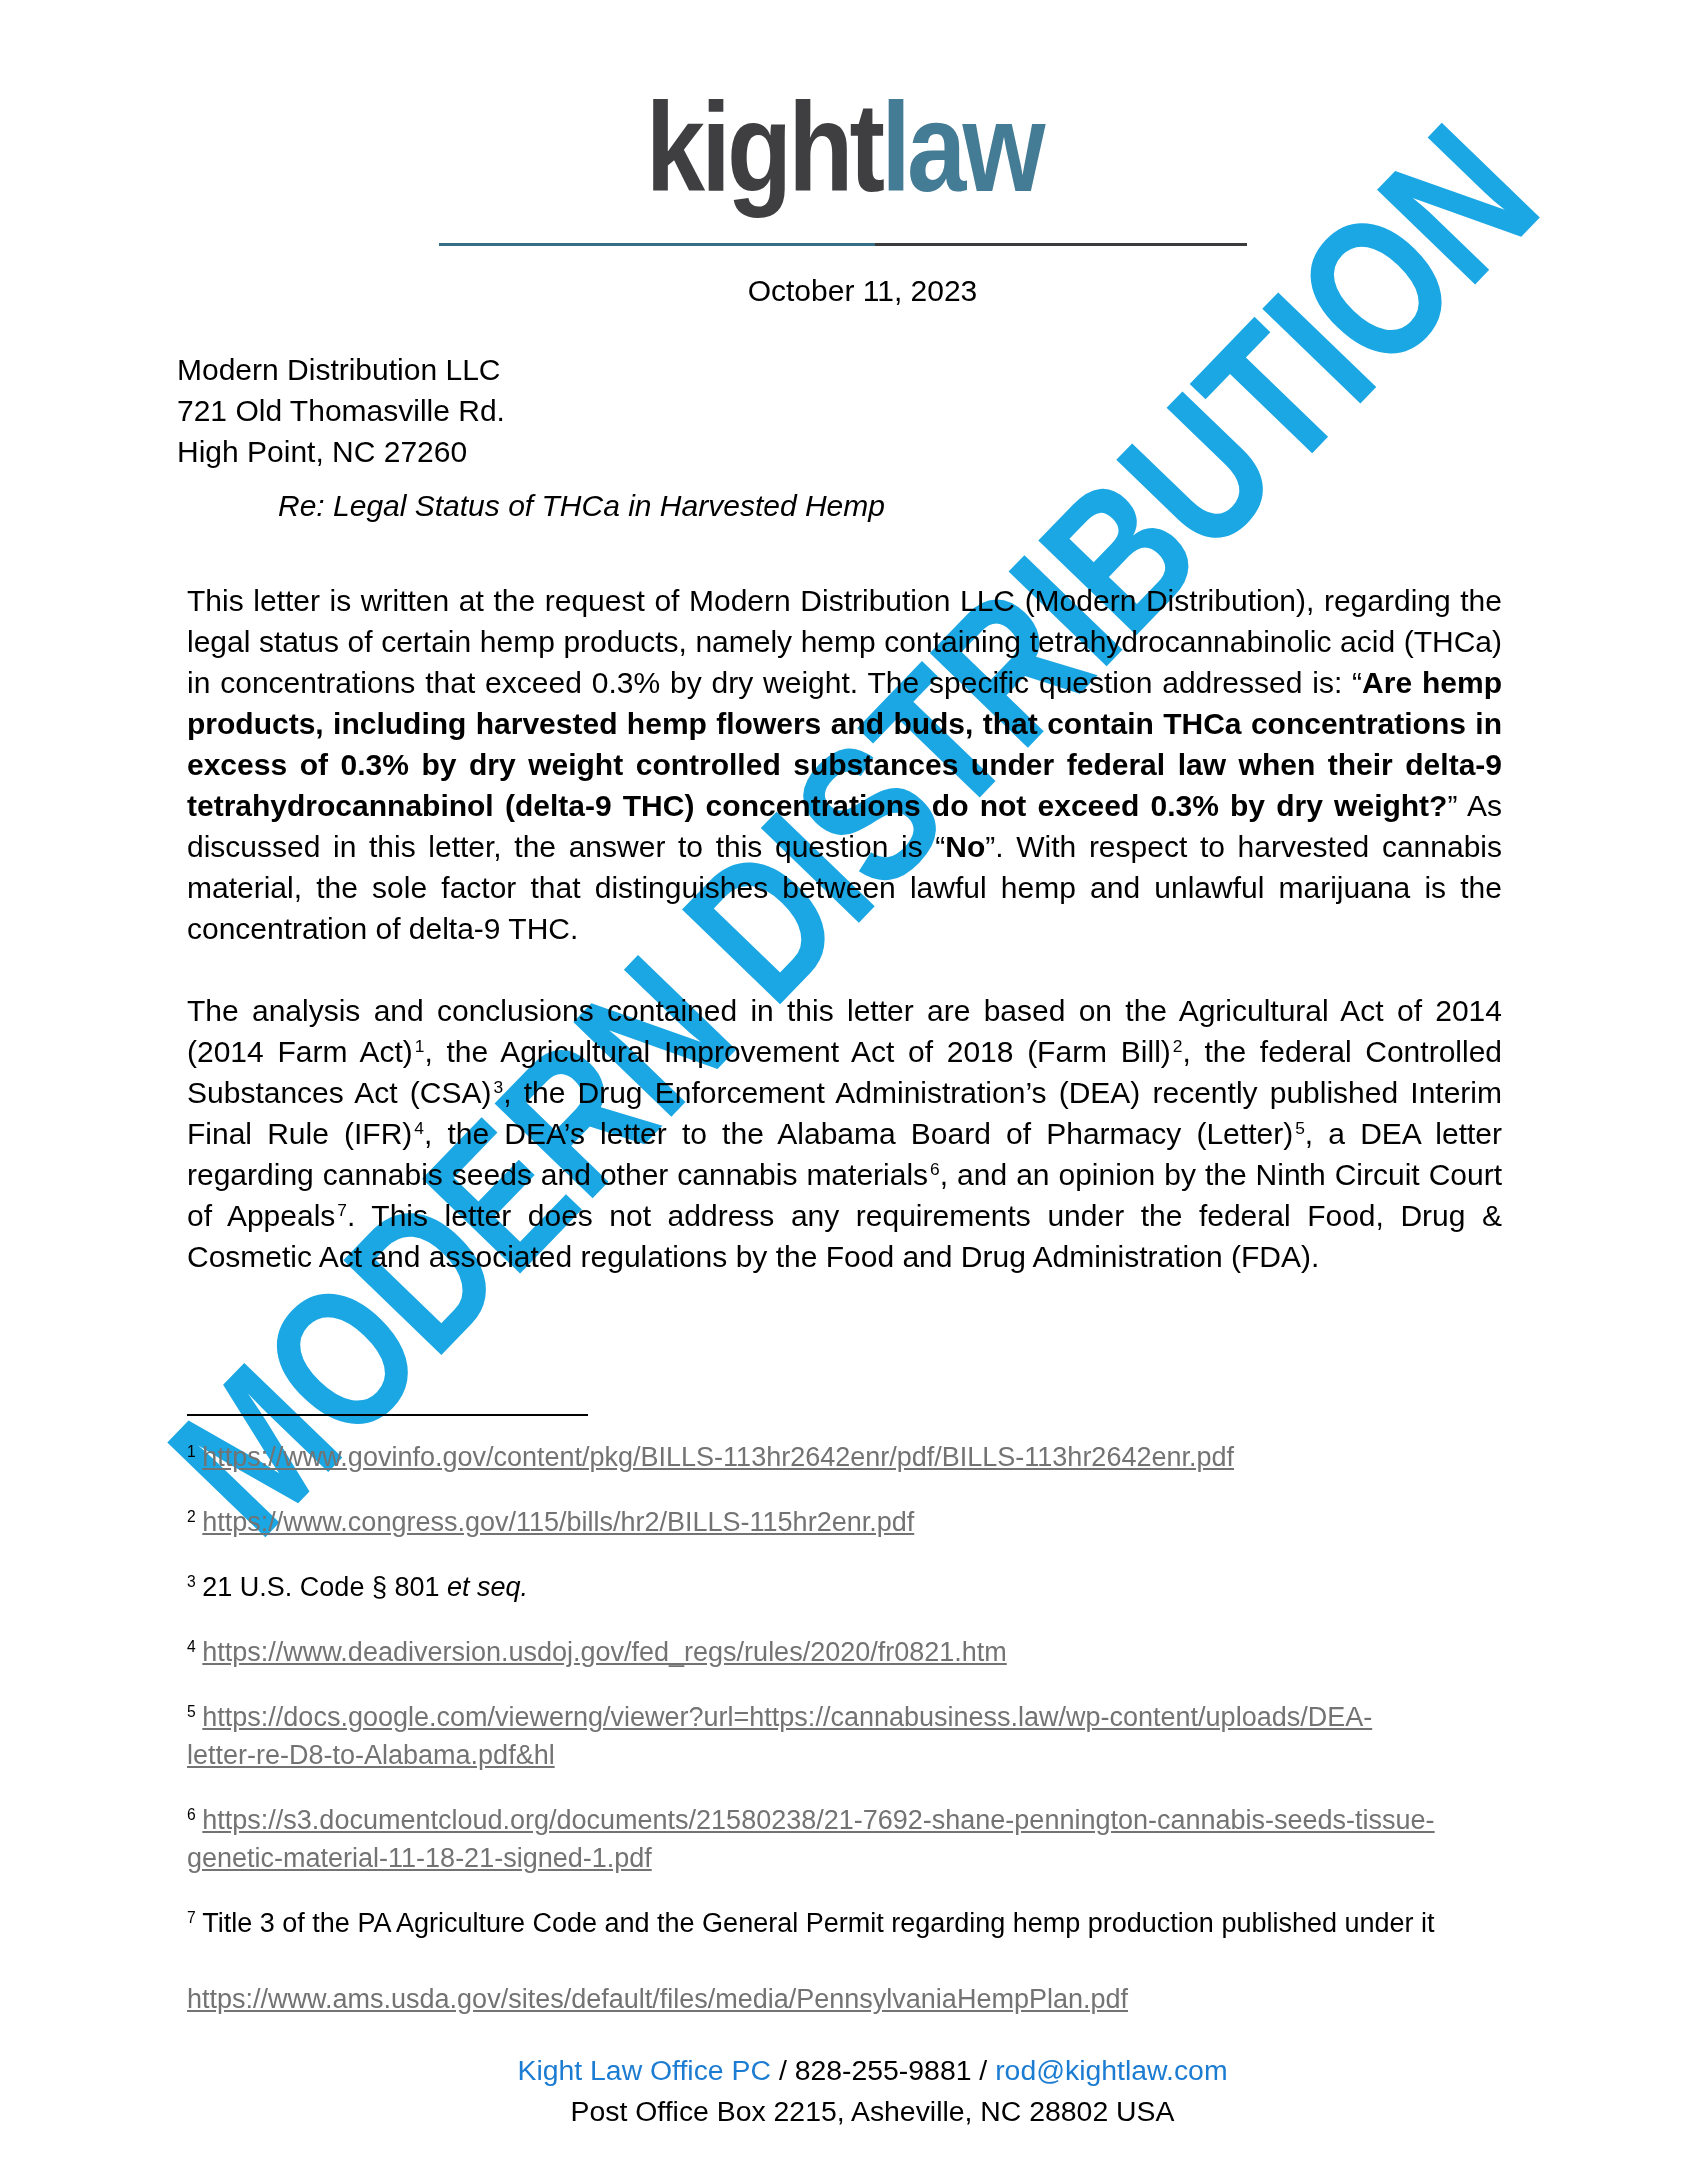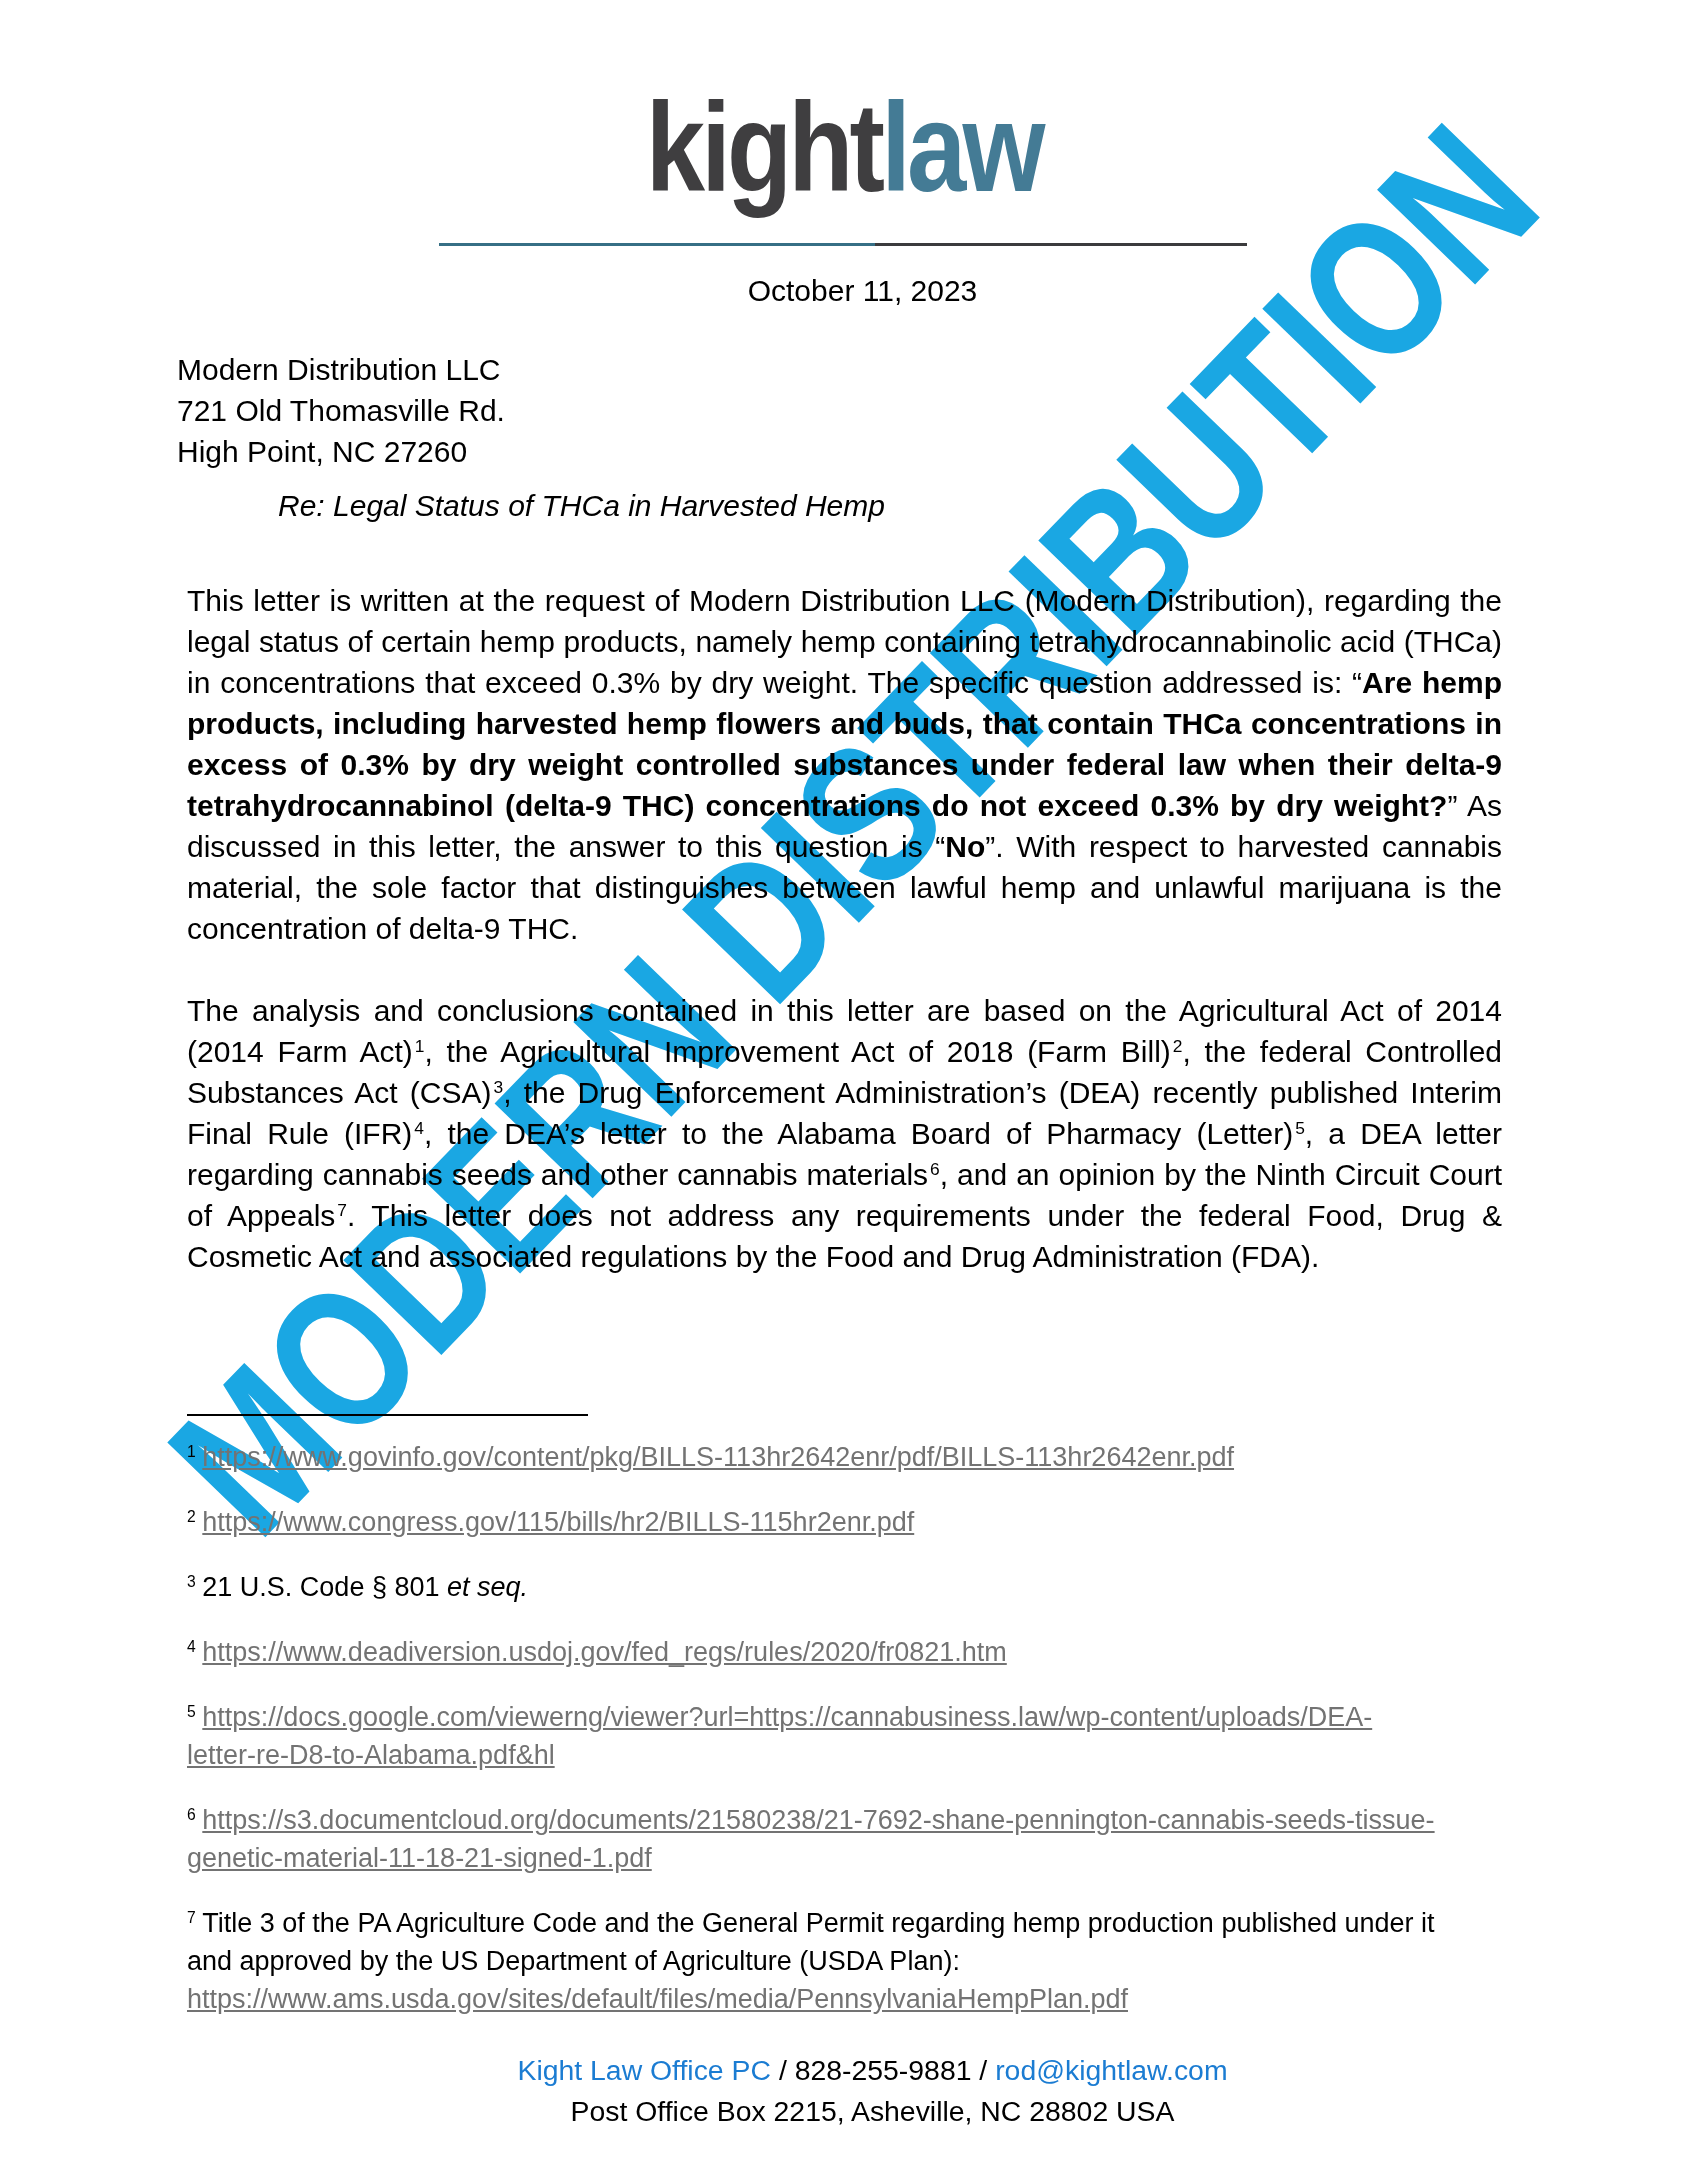--- a/index.html
+++ b/index.html
@@ -131,21 +131,21 @@
 
     <div class="fn-sep"></div>
 
     <div class="footnotes" id="footnotes">
         <div class="footnote"><span class="fn-marker">1</span><span class="seg-link">https://www.govinfo.gov/content/pkg/BILLS-113hr2642enr/pdf/BILLS-113hr2642enr.pdf</span></div>
         <div class="footnote"><span class="fn-marker">2</span><span class="seg-link">https://www.congress.gov/115/bills/hr2/BILLS-115hr2enr.pdf</span></div>
         <div class="footnote"><span class="fn-marker">3</span><span class="seg-n">21 U.S. Code § 801 </span><span class="seg-i">et seq.</span></div>
         <div class="footnote"><span class="fn-marker">4</span><span class="seg-link">https://www.deadiversion.usdoj.gov/fed_regs/rules/2020/fr0821.htm</span></div>
         <div class="footnote"><span class="fn-marker">5</span><span class="seg-link">https://docs.google.com/viewerng/viewer?url=https://cannabusiness.law/wp-content/uploads/DEA-</span><br><span class="seg-link">letter-re-D8-to-Alabama.pdf&amp;hl</span></div>
         <div class="footnote"><span class="fn-marker">6</span><span class="seg-link">https://s3.documentcloud.org/documents/21580238/21-7692-shane-pennington-cannabis-seeds-tissue-</span><br><span class="seg-link">genetic-material-11-18-21-signed-1.pdf</span></div>
-        <div class="footnote"><span class="fn-marker">7</span><span class="seg-n">Title 3 of the PA Agriculture Code and the General Permit regarding hemp production published under it</span><br><span class="seg-n">and approved by the US Department of Agriculture (USDA Plan):</span><br><span class="seg-link">https://www.ams.usda.gov/sites/default/files/media/PennsylvaniaHempPlan.pdf</span></div>
+        <div class="footnote"><span class="fn-marker">7</span><span class="seg-n">Title 3 of the PA Agriculture Code and the General Permit regarding hemp production published under it</span><br><br><span class="seg-link">https://www.ams.usda.gov/sites/default/files/media/PennsylvaniaHempPlan.pdf</span></div>
       </div>
 
     <div class="footer">
       <div class="footer-line1"><span class="seg-blue">Kight Law Office PC</span><span class="seg-n">  /  </span><span class="seg-n">828-255-9881</span><span class="seg-n"> /  </span><span class="seg-blue">rod@kightlaw.com</span></div>
       <div class="footer-line2">Post Office Box 2215, Asheville, NC 28802 USA</div>
     </div>
 
   </div>
 </div>
 

